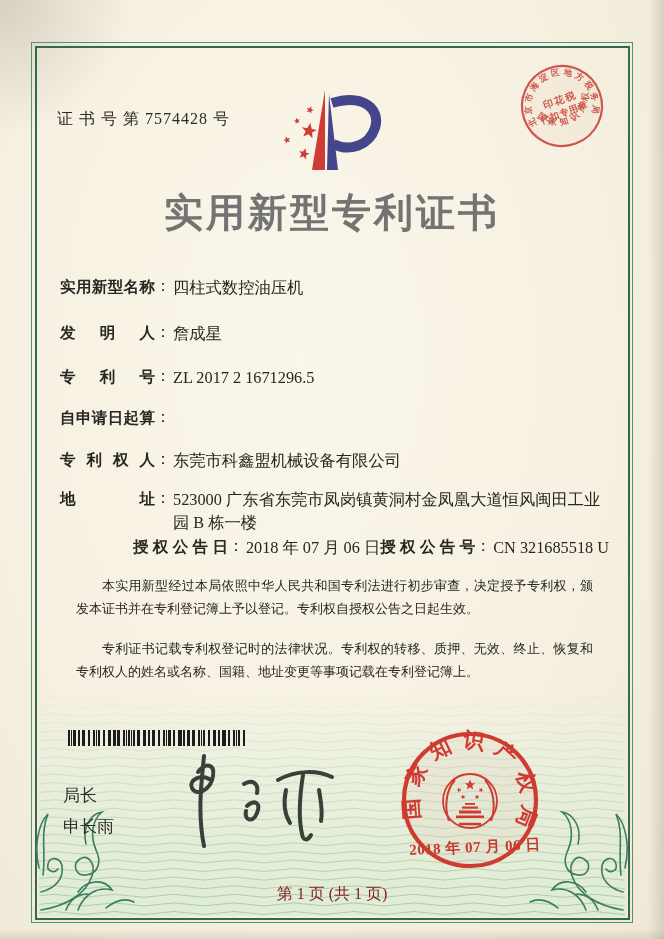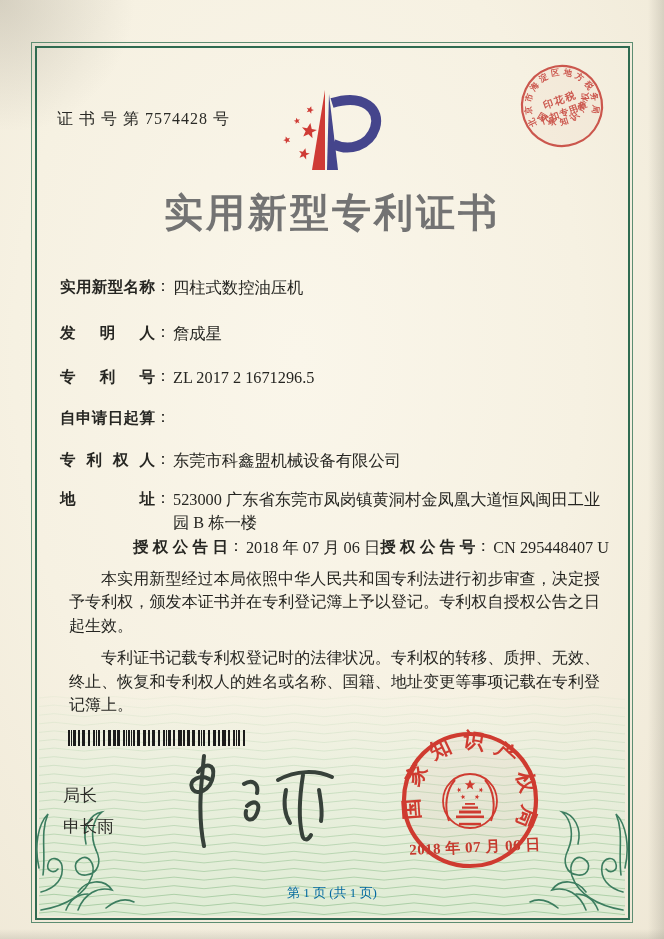--- a/index.html
+++ b/index.html
@@ -37,37 +37,37 @@
   
   .fields{left:60px;top:270px;width:549px;z-index:2;color:#262622;}
   .frow{position:absolute;left:0;display:flex;align-items:flex-start;width:549px;}
   .flabel{display:inline-block;width:95px;font-size:15.5px;text-align:justify;text-align-last:justify;flex:none;padding-top:1px;font-weight:bold;}
   .fcolon{font-size:16px;flex:none;padding:0 2px 0 0;}
   .fvalue{font-size:16.3px;line-height:23px;}
   .addr-val{width:446px;}
   .pair{display:inline-flex;align-items:flex-start;}
   
   .paras{left:60px;top:558px;width:549px;z-index:2;color:#262622;}
-  .paras p{margin:9px;font-size:16px;line-height:23.4px;text-align:justify;text-indent:2em;}
+  .paras p{margin:16px;font-size:13px;line-height:23.4px;text-align:justify;text-indent:2em;}
   
   .barcode{left:68px;top:730px;width:178px;height:16px;z-index:2;
     background:
       repeating-linear-gradient(90deg,#1c1c1c 0 2px,transparent 2px 5px),
       repeating-linear-gradient(90deg,#1c1c1c 0 1px,transparent 1px 7px),
       repeating-linear-gradient(90deg,transparent 0 3px,#1c1c1c 3px 4px,transparent 4px 11px);}
   
   .signer{left:63px;top:780px;z-index:2;font-size:17px;line-height:31px;color:#2e2e2a;}
   .signature{left:140px;top:748px;z-index:2;}
   
   .seal{left:399px;top:729px;z-index:3;}
   .seal-ring-text{font-size:21px;letter-spacing:10px;fill:#cf3b30;font-weight:bold;}
   .seal-date{left:396px;top:838px;width:158px;text-align:center;font-size:15px;font-weight:600;
     color:#c63a2e;letter-spacing:.5px;transform:rotate(-2.5deg);z-index:4;}
   
-  .footer{left:0;top:884px;width:664px;text-align:center;font-size:13px;color:#0369a1;z-index:2;}
+  .footer{left:0;top:884px;width:664px;text-align:center;font-size:16px;color:#7f1d1d;z-index:2;}
 </style>
 </head>
 <body>
 
 <div class="abs scan-corner-shadow"></div>
 <div class="abs scan-edge-right"></div>
 <div class="abs scan-edge-bottom"></div>
 
 <div class="abs frame-a"></div>
 <div class="abs frame-b"></div>
@@ -190,21 +190,21 @@
   </div>
   <div class="frow" style="top:266px;justify-content:flex-end">
     <span class="pair">
       <span class="flabel">授权公告日</span>
         <span class="fcolon">：</span>
       <span class="fvalue">2018 年 07 月 06 日</span>
     </span>
     <span class="pair">
       <span class="flabel">授权公告号</span>
         <span class="fcolon">：</span>
-      <span class="fvalue">CN 295448407 U</span>
+      <span class="fvalue">CN 321685518 U</span>
     </span>
   </div>
 </div>
 
 <div class="abs paras">
   <p>本实用新型经过本局依照中华人民共和国专利法进行初步审查，决定授予专利权，颁发本证书并在专利登记簿上予以登记。专利权自授权公告之日起生效。</p>
   <p>专利证书记载专利权登记时的法律状况。专利权的转移、质押、无效、终止、恢复和专利权人的姓名或名称、国籍、地址变更等事项记载在专利登记簿上。</p>
 </div>
 
 <div class="abs barcode"></div>

